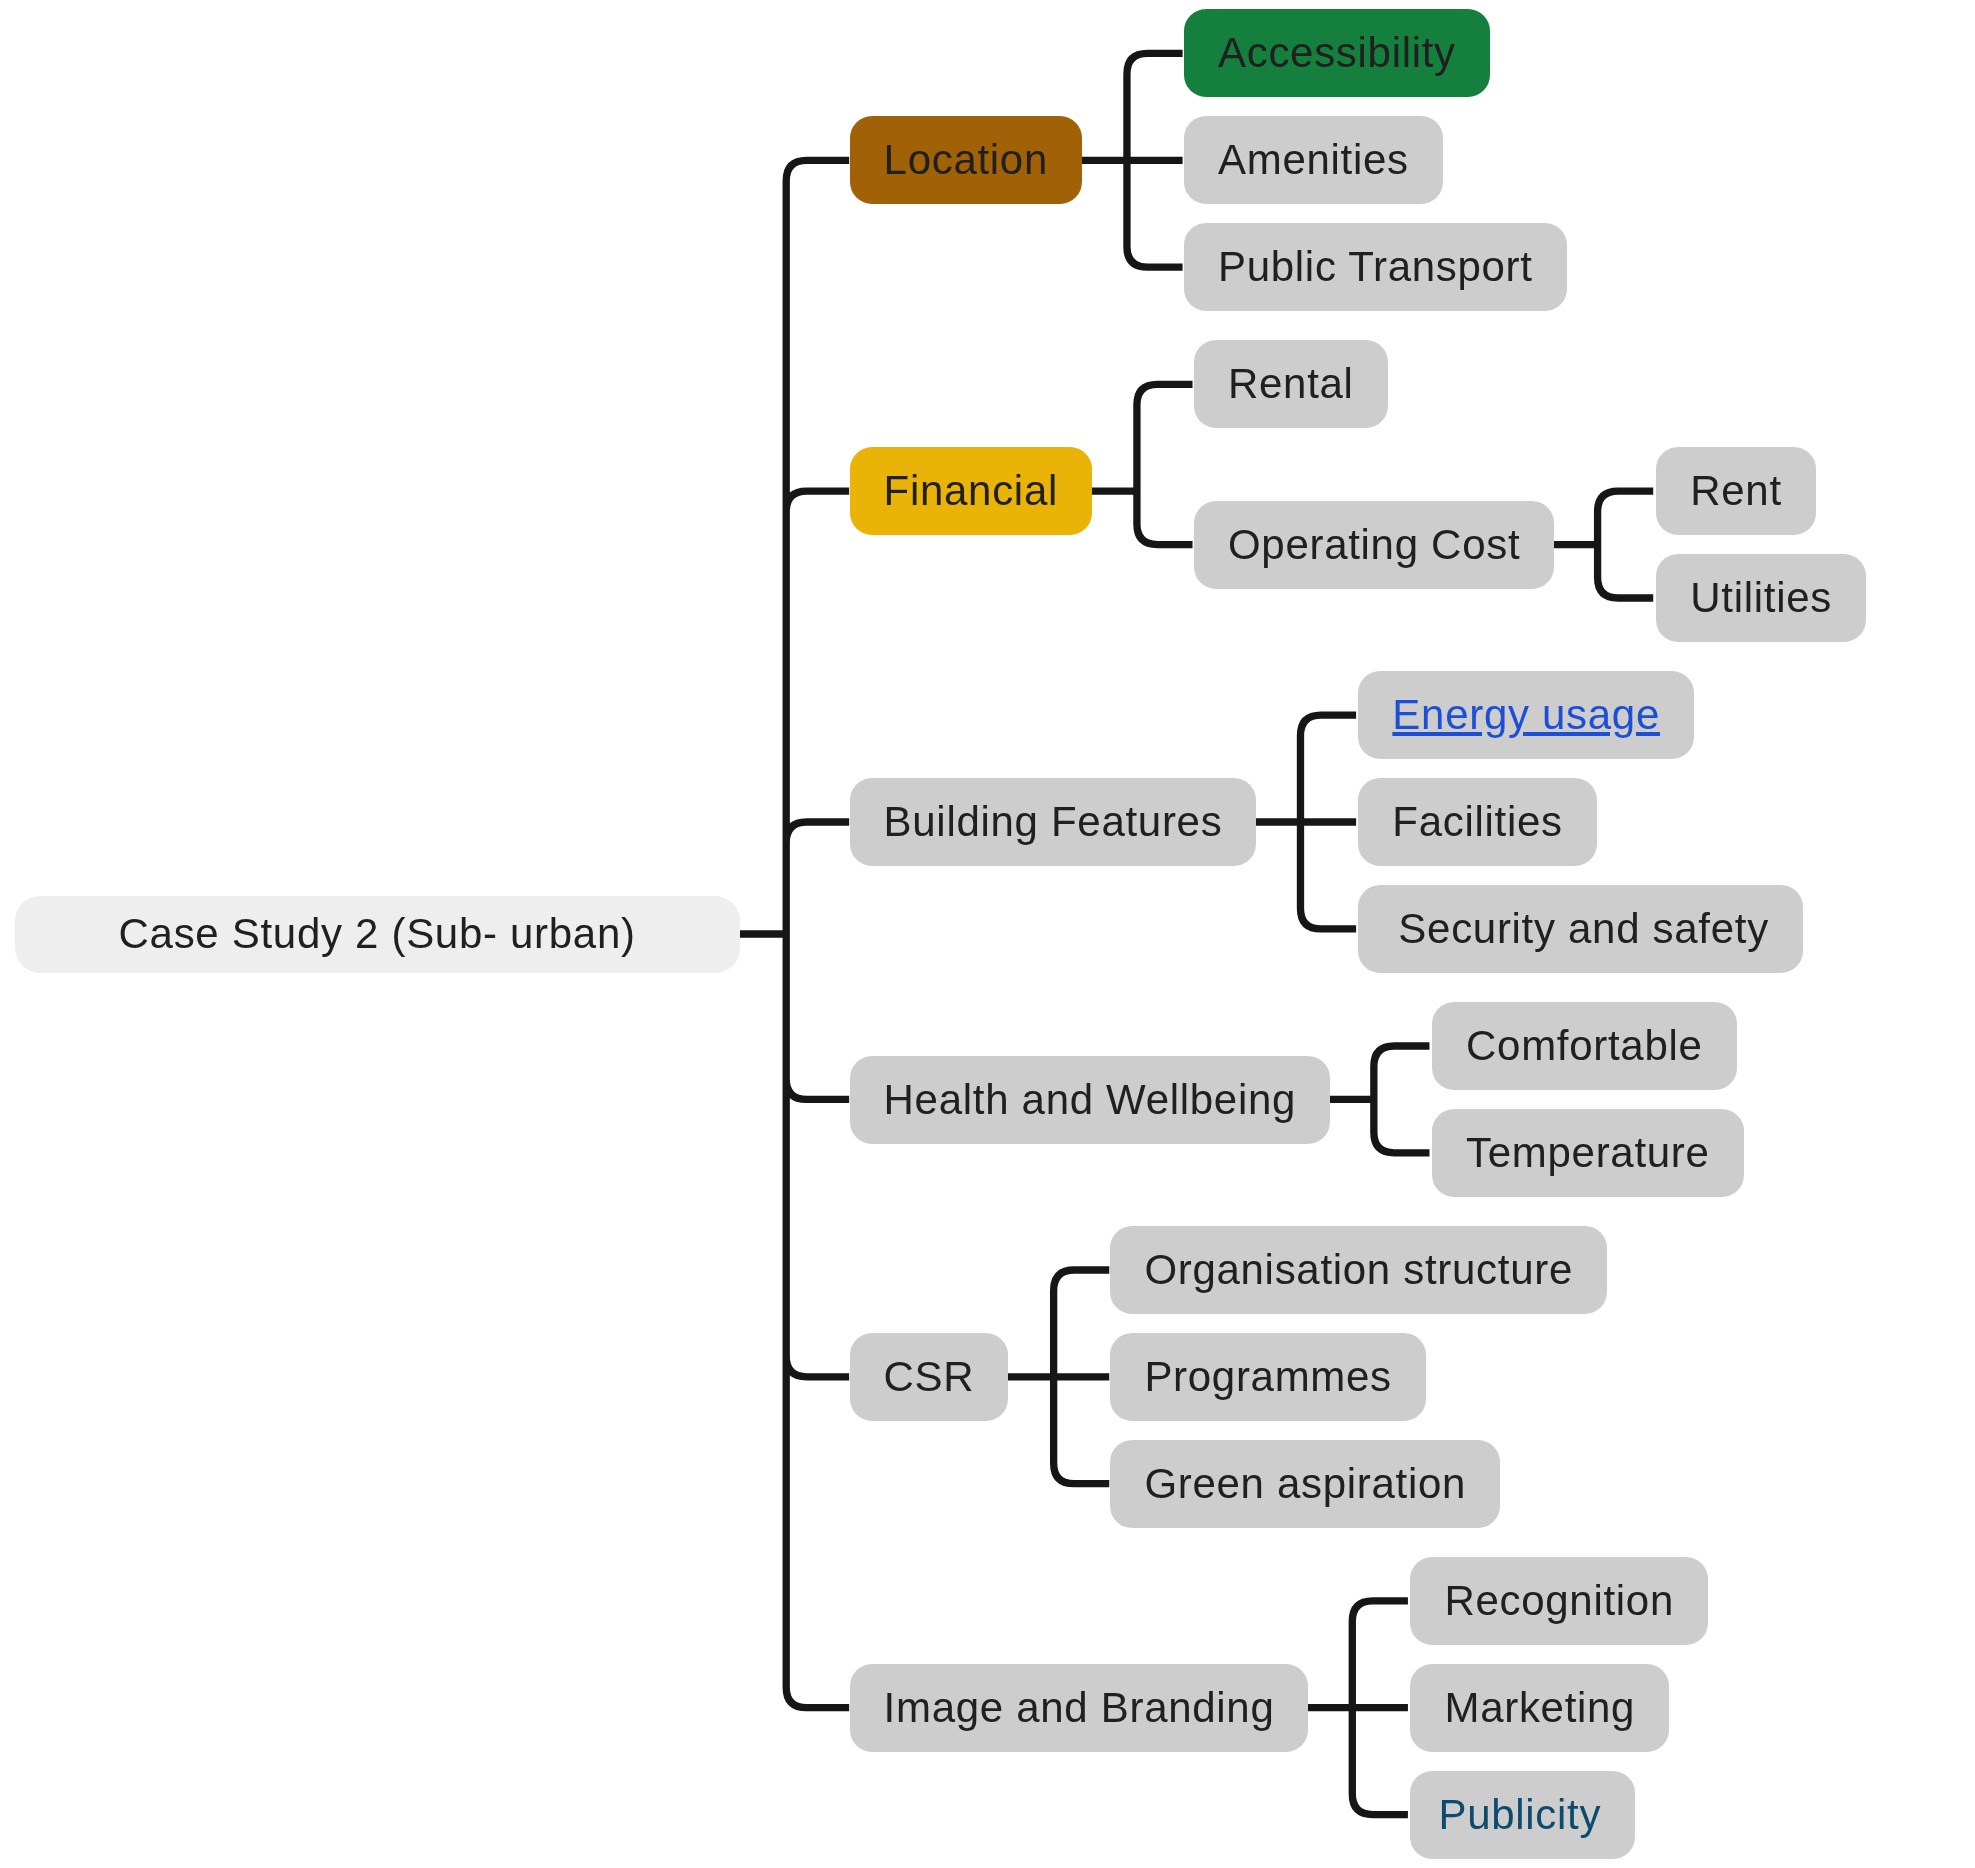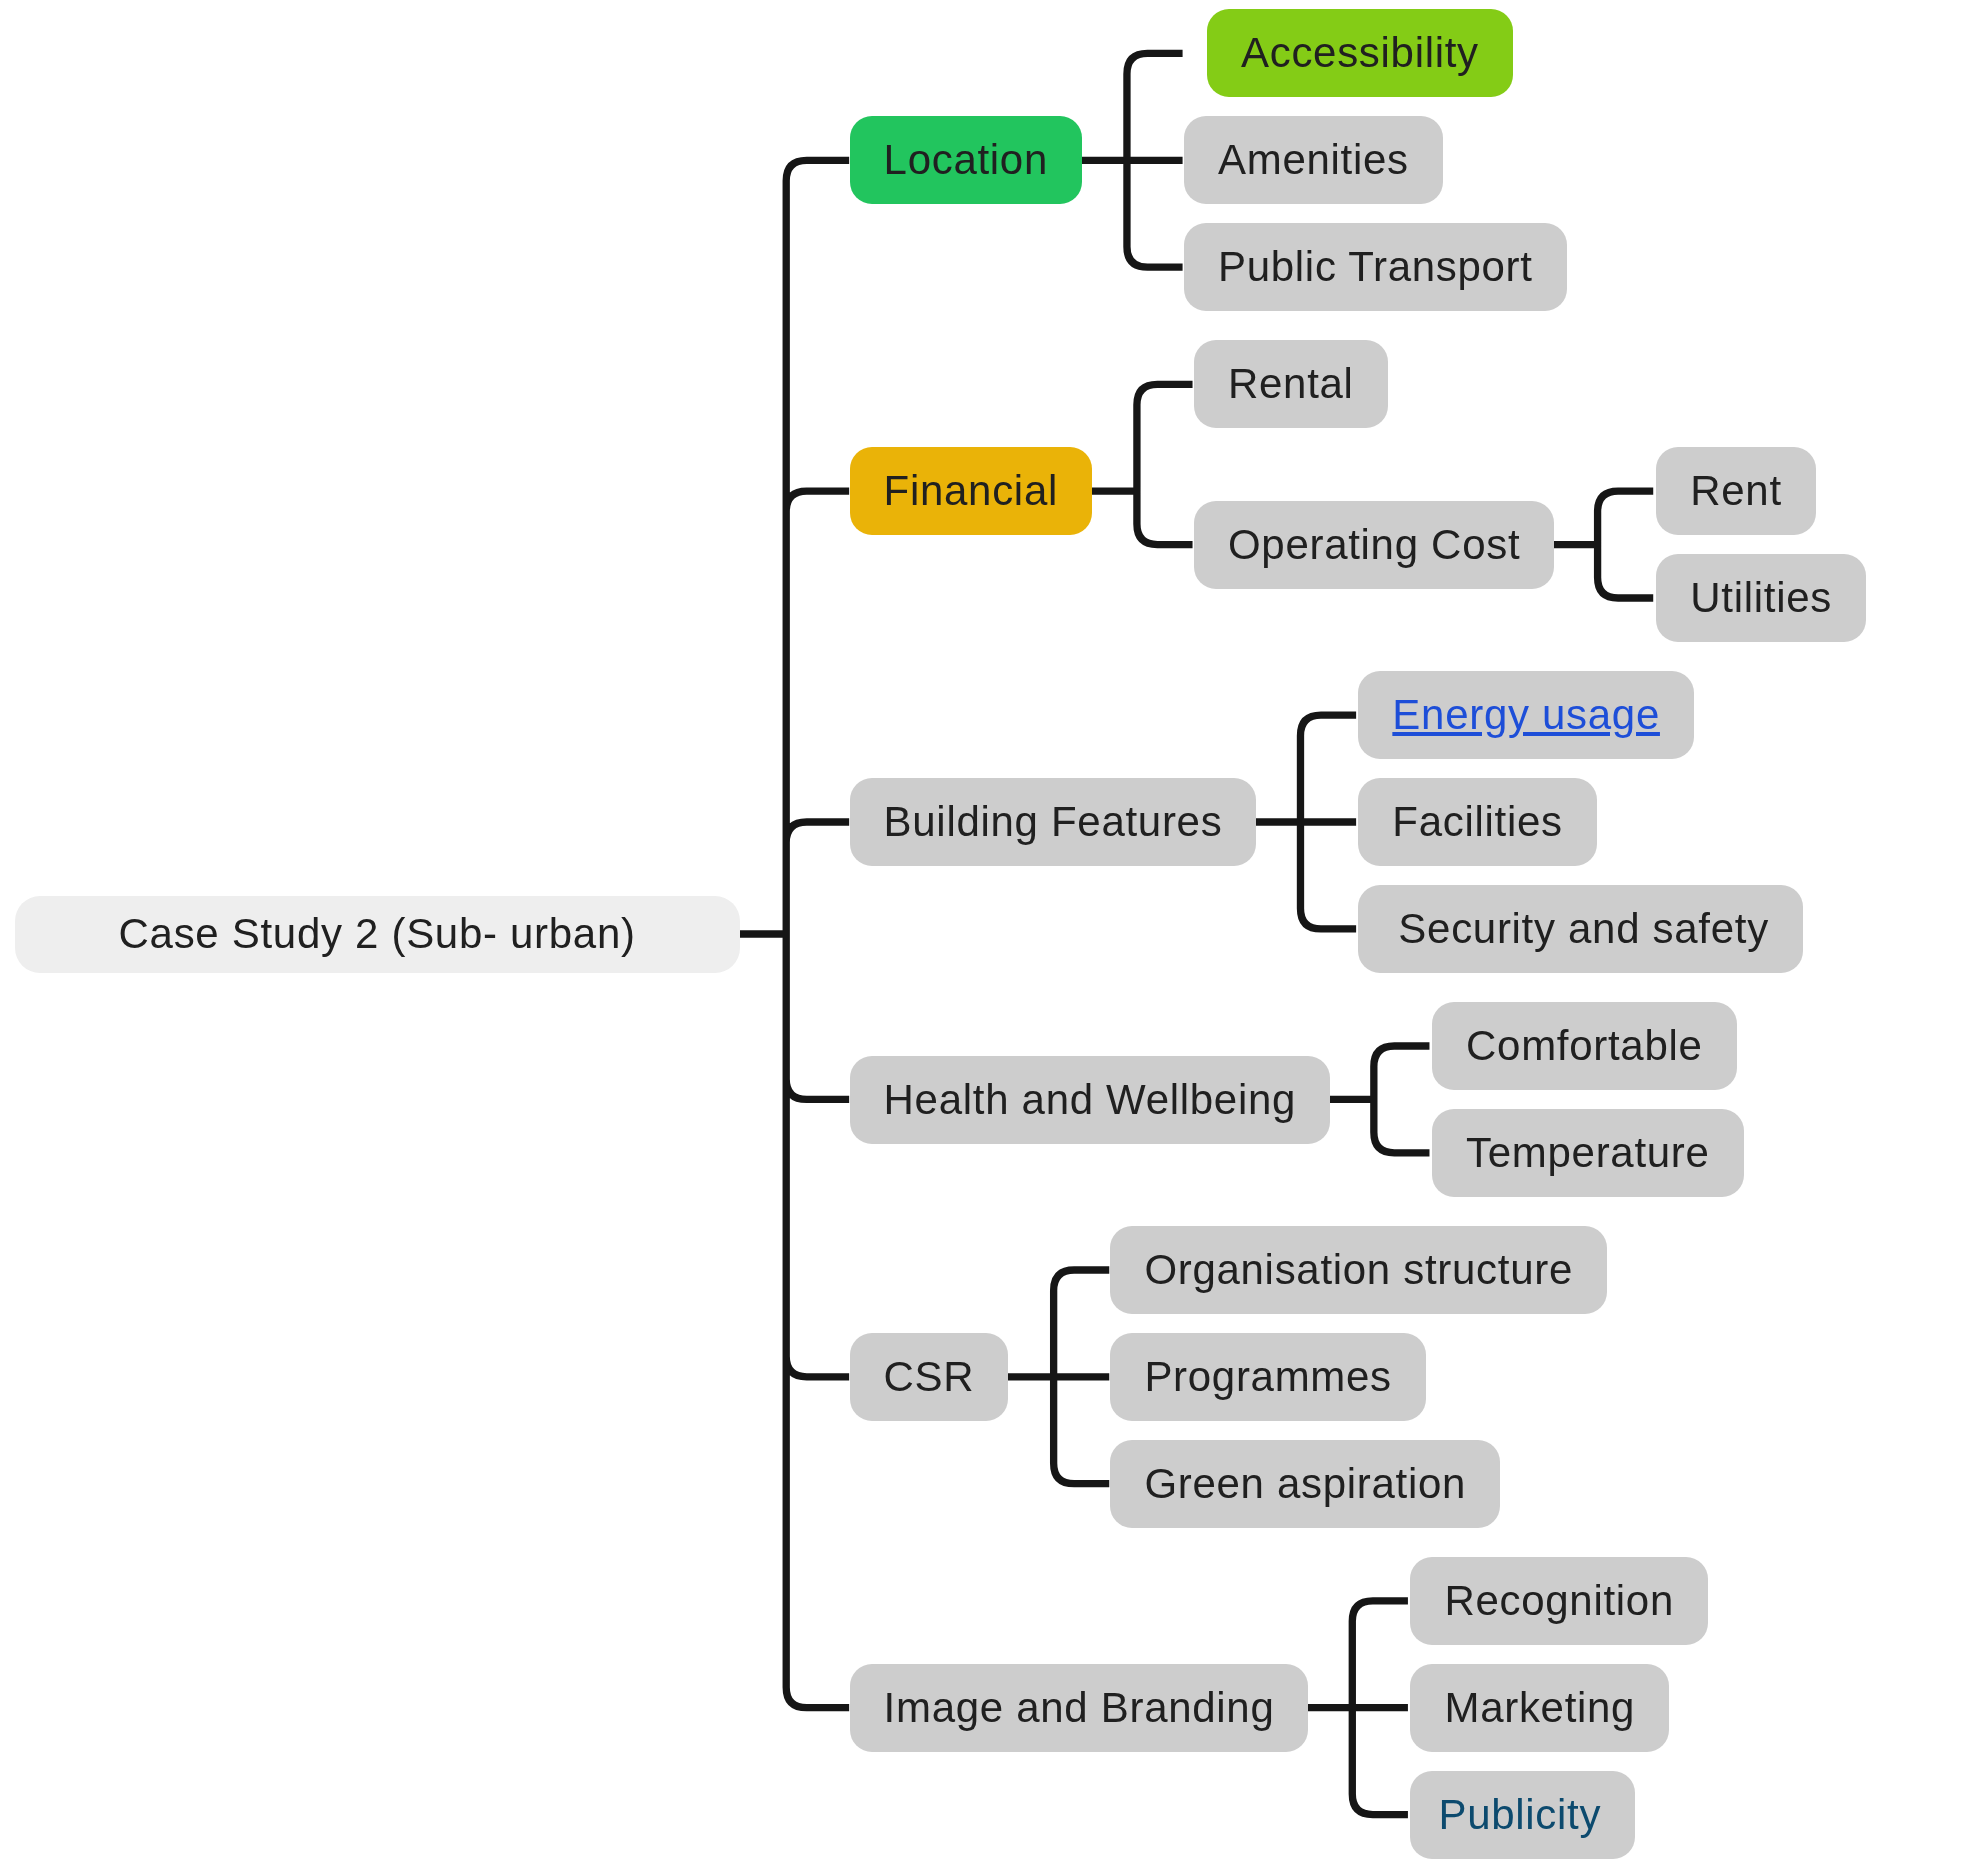--- a/index.html
+++ b/index.html
@@ -77,23 +77,23 @@
   <svg id="links" width="1975" height="1868" viewBox="0 0 2698 2552">
       <path d="M 1010 1276 L 1074 1276 L 1074 247 Q 1074 219 1102 219 L 1160 219 M 1010 1276 L 1074 1276 L 1074 699 Q 1074 671 1102 671 L 1160 671 M 1010 1276 L 1074 1276 L 1074 1151 Q 1074 1123 1102 1123 L 1160 1123 M 1010 1276 L 1074 1276 L 1074 1474 Q 1074 1502 1102 1502 L 1160 1502 M 1010 1276 L 1074 1276 L 1074 1853 Q 1074 1881 1102 1881 L 1160 1881 M 1010 1276 L 1074 1276 L 1074 2305 Q 1074 2333 1102 2333 L 1160 2333 M 1475.515625 219 L 1539.515625 219 L 1539.515625 101 Q 1539.515625 73 1567.515625 73 L 1615.515625 73 M 1475.515625 219 L 1615.515625 219 M 1475.515625 219 L 1539.515625 219 L 1539.515625 337 Q 1539.515625 365 1567.515625 365 L 1615.515625 365 M 1489.125 671 L 1553.125 671 L 1553.125 553 Q 1553.125 525 1581.125 525 L 1629.125 525 M 1489.125 671 L 1553.125 671 L 1553.125 716 Q 1553.125 744 1581.125 744 L 1629.125 744 M 2118.484375 744 L 2182.484375 744 L 2182.484375 699 Q 2182.484375 671 2210.484375 671 L 2258.484375 671 M 2118.484375 744 L 2182.484375 744 L 2182.484375 789 Q 2182.484375 817 2210.484375 817 L 2258.484375 817 M 1712.59375 1123 L 1776.59375 1123 L 1776.59375 1005 Q 1776.59375 977 1804.59375 977 L 1852.59375 977 M 1712.59375 1123 L 1852.59375 1123 M 1712.59375 1123 L 1776.59375 1123 L 1776.59375 1241 Q 1776.59375 1269 1804.59375 1269 L 1852.59375 1269 M 1812.8125 1502 L 1876.8125 1502 L 1876.8125 1457 Q 1876.8125 1429 1904.8125 1429 L 1952.8125 1429 M 1812.8125 1502 L 1876.8125 1502 L 1876.8125 1547 Q 1876.8125 1575 1904.8125 1575 L 1952.8125 1575 M 1375.359375 1881 L 1439.359375 1881 L 1439.359375 1763 Q 1439.359375 1735 1467.359375 1735 L 1515.359375 1735 M 1375.359375 1881 L 1515.359375 1881 M 1375.359375 1881 L 1439.359375 1881 L 1439.359375 1999 Q 1439.359375 2027 1467.359375 2027 L 1515.359375 2027 M 1783.375 2333 L 1847.375 2333 L 1847.375 2215 Q 1847.375 2187 1875.375 2187 L 1923.375 2187 M 1783.375 2333 L 1923.375 2333 M 1783.375 2333 L 1847.375 2333 L 1847.375 2451 Q 1847.375 2479 1875.375 2479 L 1923.375 2479" fill="none" stroke="#161616" stroke-width="10" stroke-linejoin="round"></path>
     </svg>
 
   <div class="tree">
     <div class="node root" style="background: rgb(238, 238, 238); color: rgb(32, 32, 32);">Case Study 2 (Sub- urban)</div>
 
     <div class="level">
 
       <div class="subtree">
-        <div class="node" style="background: #22c55e; color: rgb(32, 32, 32);">Location</div>
+        <div class="node" style="background: #a16207; color: rgb(32, 32, 32);">Location</div>
         <div class="children">
-          <div class="node" style="background: #84cc16; color: rgb(32, 32, 32); margin-left: 23px;">Accessibility</div>
+          <div class="node" style="background: #15803d; color: rgb(32, 32, 32);">Accessibility</div>
           <div class="node" style="background: rgb(205, 205, 205); color: rgb(32, 32, 32);">Amenities</div>
           <div class="node" style="background: rgb(205, 205, 205); color: rgb(32, 32, 32);">Public Transport</div>
         </div>
       </div>
 
       <div class="subtree">
         <div class="node" style="background: #eab308; color: rgb(32, 32, 32);">Financial</div>
         <div class="children">
           <div class="node" style="background: rgb(205, 205, 205); color: rgb(32, 32, 32);">Rental</div>
           <div class="subtree">

